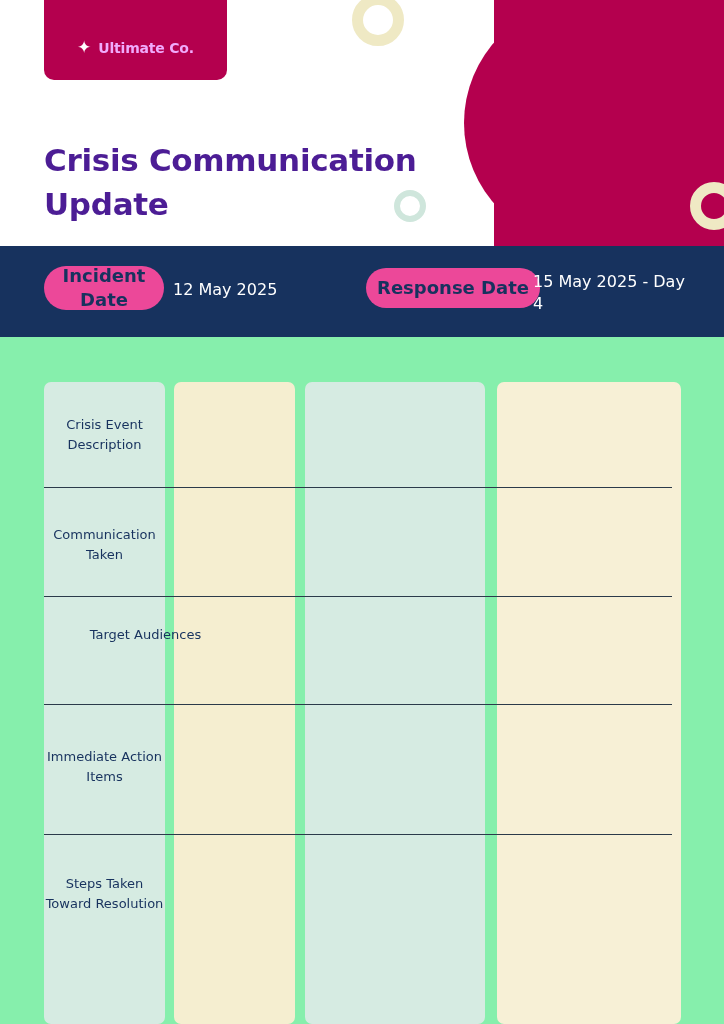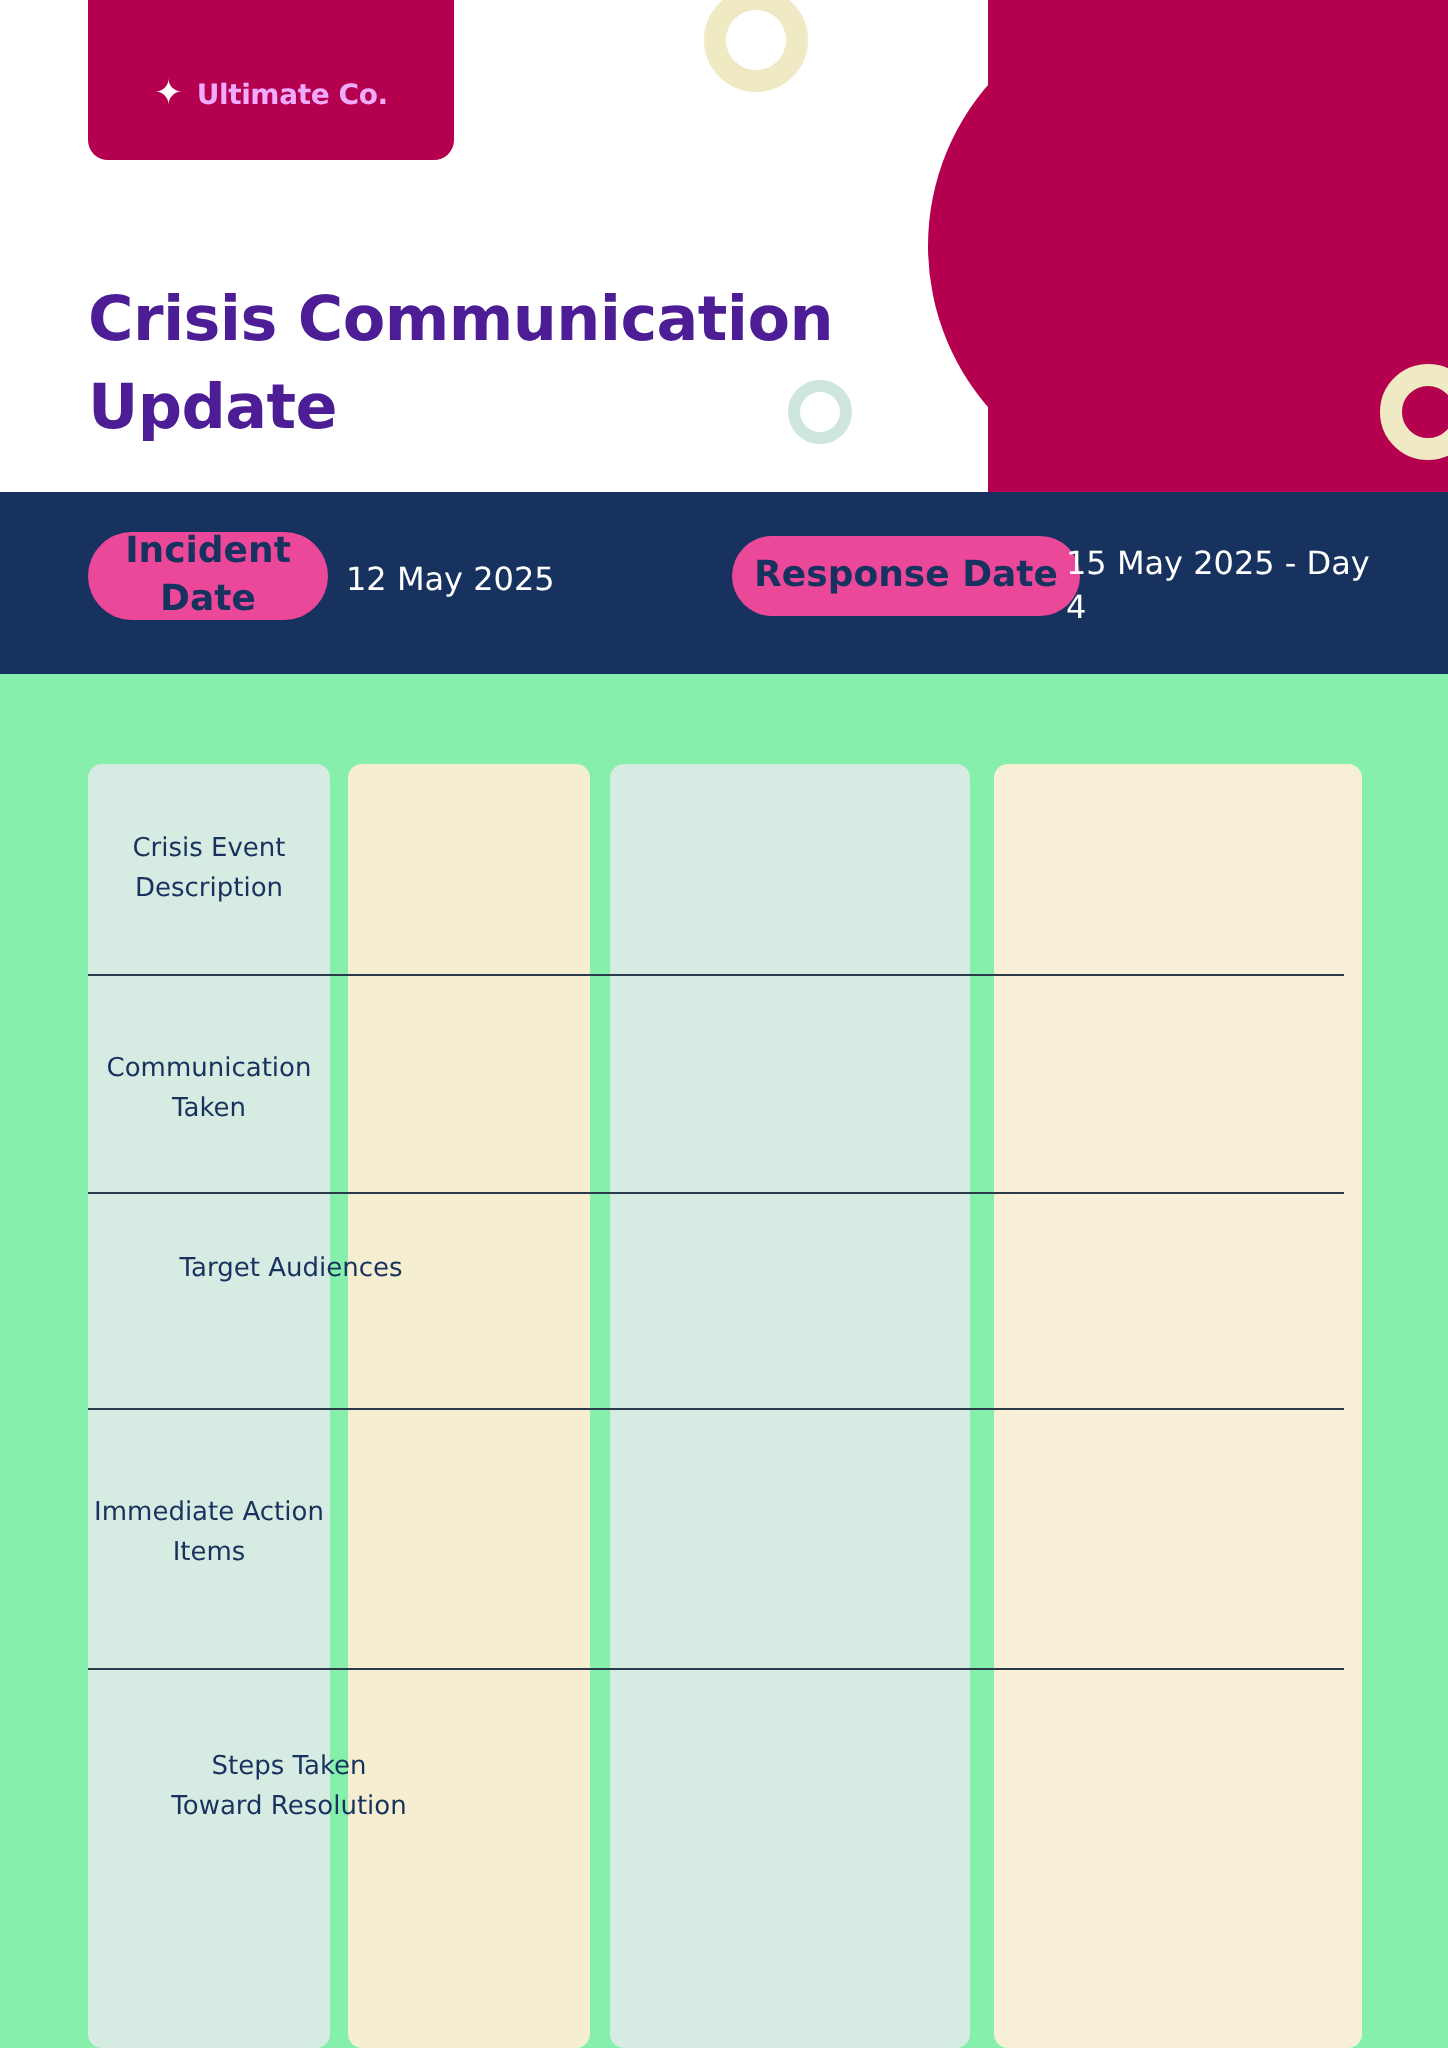--- a/index.html
+++ b/index.html
@@ -269,17 +269,17 @@
 
     <div class="row-label" style="top:188px;">Communication Taken</div>
     <div class="divider" style="top:259px;"></div>
 
     <div class="row-label" style="top:288px;padding-left:41px;">Target Audiences</div>
     <div class="divider" style="top:367px;"></div>
 
     <div class="row-label" style="top:410px;">Immediate Action Items</div>
     <div class="divider" style="top:497px;"></div>
 
-    <div class="row-label" style="top:537px;padding-left:40px;">Steps Taken Toward Resolution</div>
+    <div class="row-label" style="top:537px;">Steps Taken Toward Resolution</div>
 
   </div>
 
 </div>
 
 </body></html>

